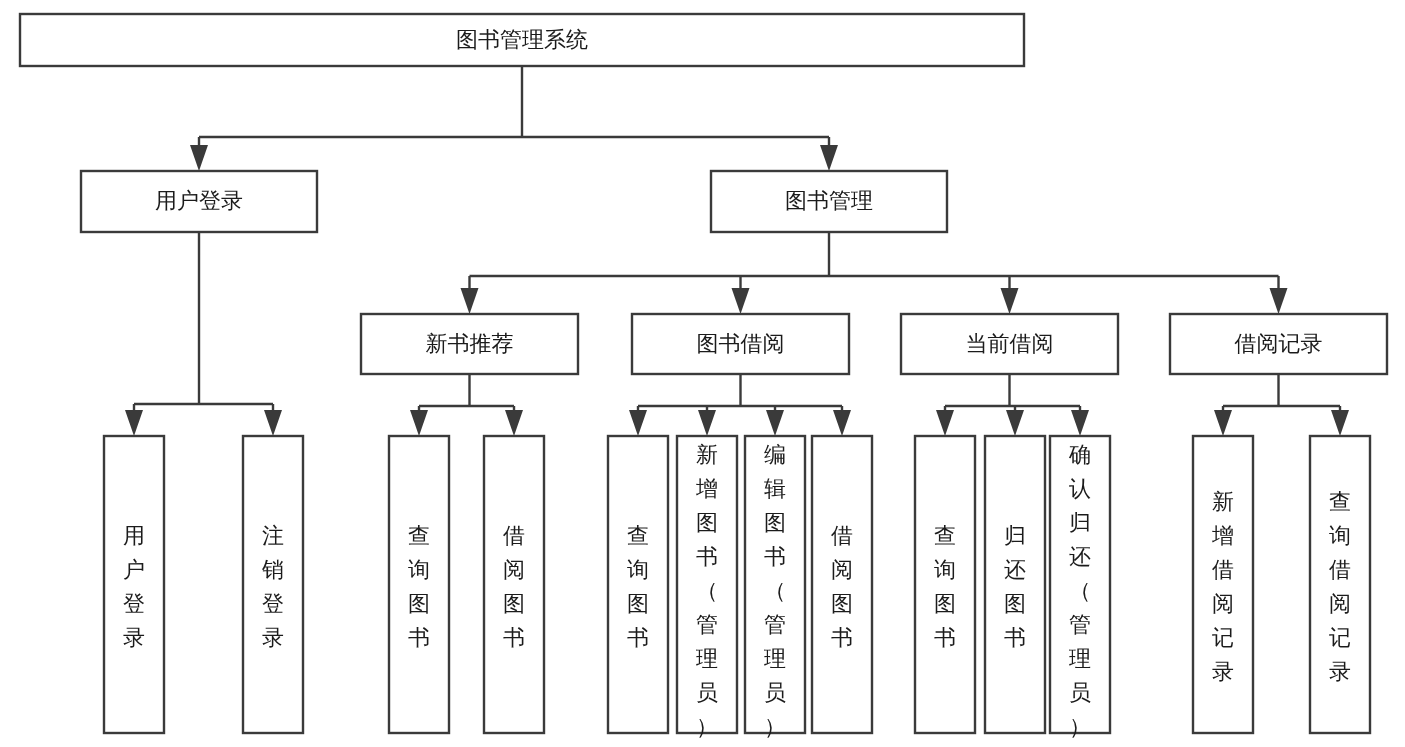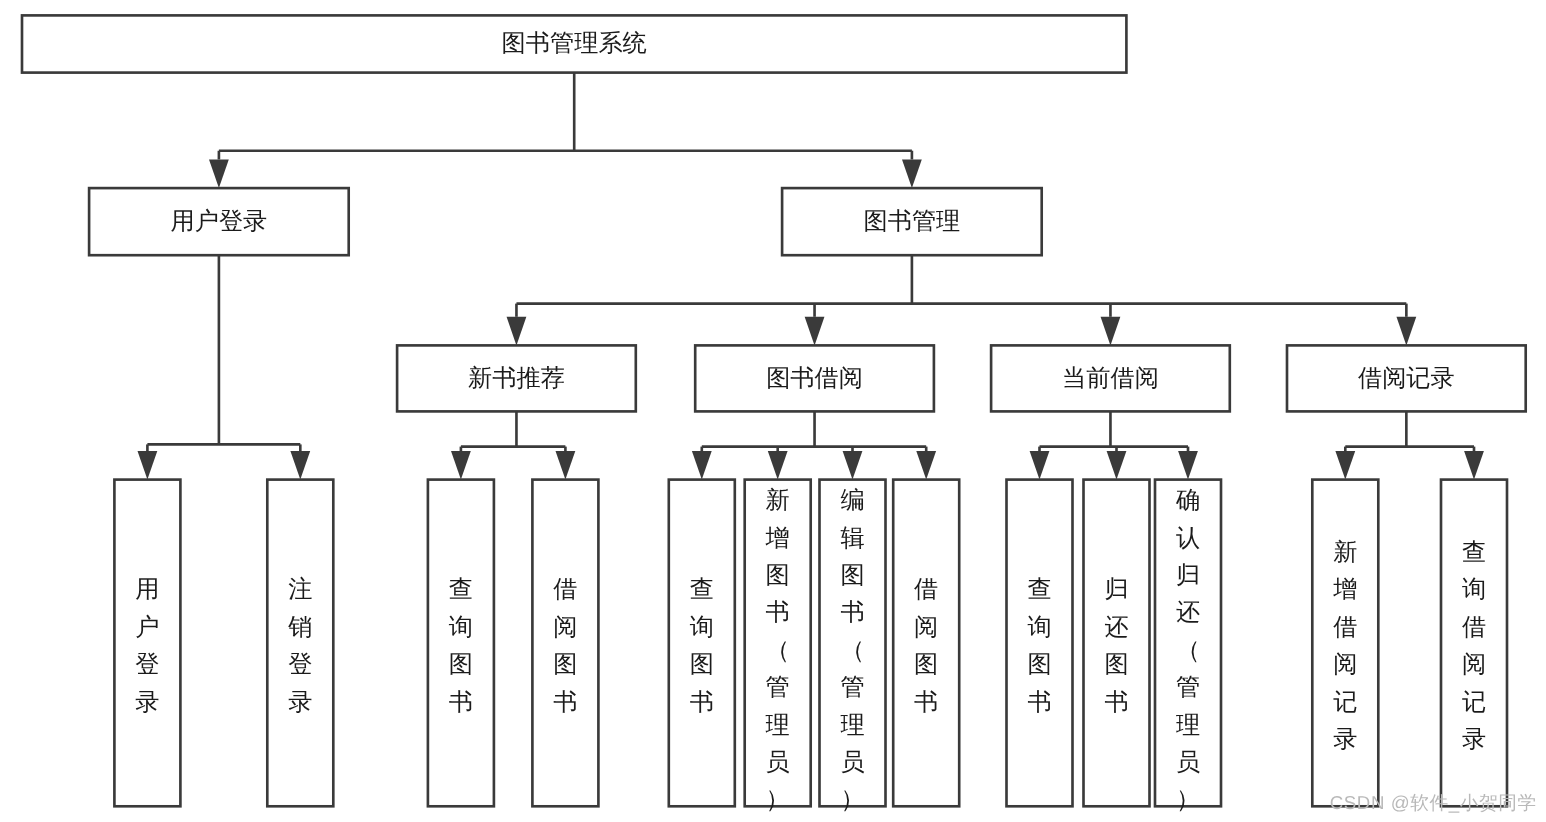--- a/index.html
+++ b/index.html
@@ -200,14 +200,13 @@
         <g>
           <rect x="1193" y="436" width="60" height="297" class="node-box"></rect>
           <text x="1223" y="509.02" class="node-label-vert"><tspan x="1223" dy="0">新</tspan><tspan x="1223" dy="34">增</tspan><tspan x="1223" dy="34">借</tspan><tspan x="1223" dy="34">阅</tspan><tspan x="1223" dy="34">记</tspan><tspan x="1223" dy="34">录</tspan></text>
         </g>
         <g>
           <rect x="1310" y="436" width="60" height="297" class="node-box"></rect>
           <text x="1340" y="509.02" class="node-label-vert"><tspan x="1340" dy="0">查</tspan><tspan x="1340" dy="34">询</tspan><tspan x="1340" dy="34">借</tspan><tspan x="1340" dy="34">阅</tspan><tspan x="1340" dy="34">记</tspan><tspan x="1340" dy="34">录</tspan></text>
         </g>
       </g>
   </svg>
-  <div class="watermark">CSDN @软件_小贺同学</div>
 </div>
 
 </body></html>

